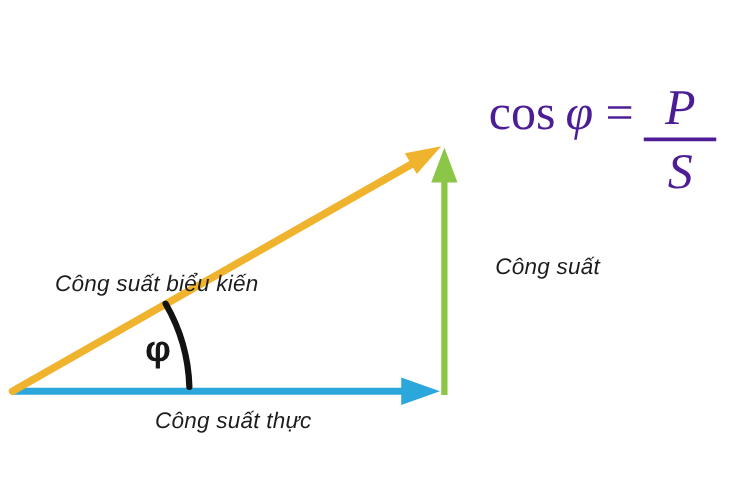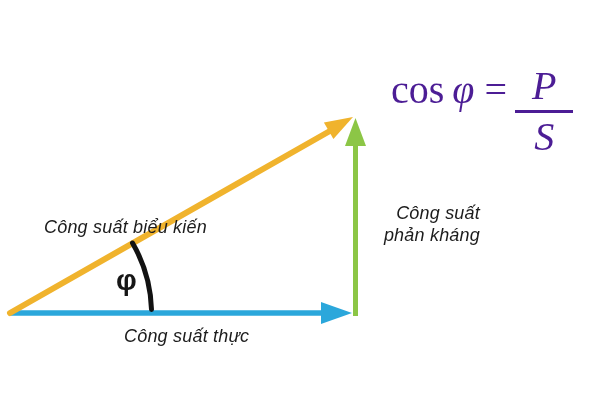--- a/index.html
+++ b/index.html
@@ -70,21 +70,20 @@
     <path d="M 151.5 309.5 A 141 141 0 0 0 132.5 243" fill="none" stroke-width="5" stroke-linecap="round" stroke="#121212"></path>
 
     <line x1="355.5" y1="316" x2="355.5" y2="144" stroke-width="5" stroke="#8CC646"></line>
     <polygon points="355.5,118 345,146 366,146" fill="#8CC646"></polygon>
   </svg>
 
   <div class="label label-apparent">Công suất biểu kiến</div>
 
   <div class="label label-reactive">
     <div>Công suất</div>
-    <div>phản kháng</div>
   </div>
 
   <div class="label label-real">Công suất thực</div>
 
   <div class="label-angle">φ</div>
 
   <div class="formula">
     <span class="f-cos">cos</span>
     <span class="f-phi">φ</span>
     <span class="f-eq">=</span>

